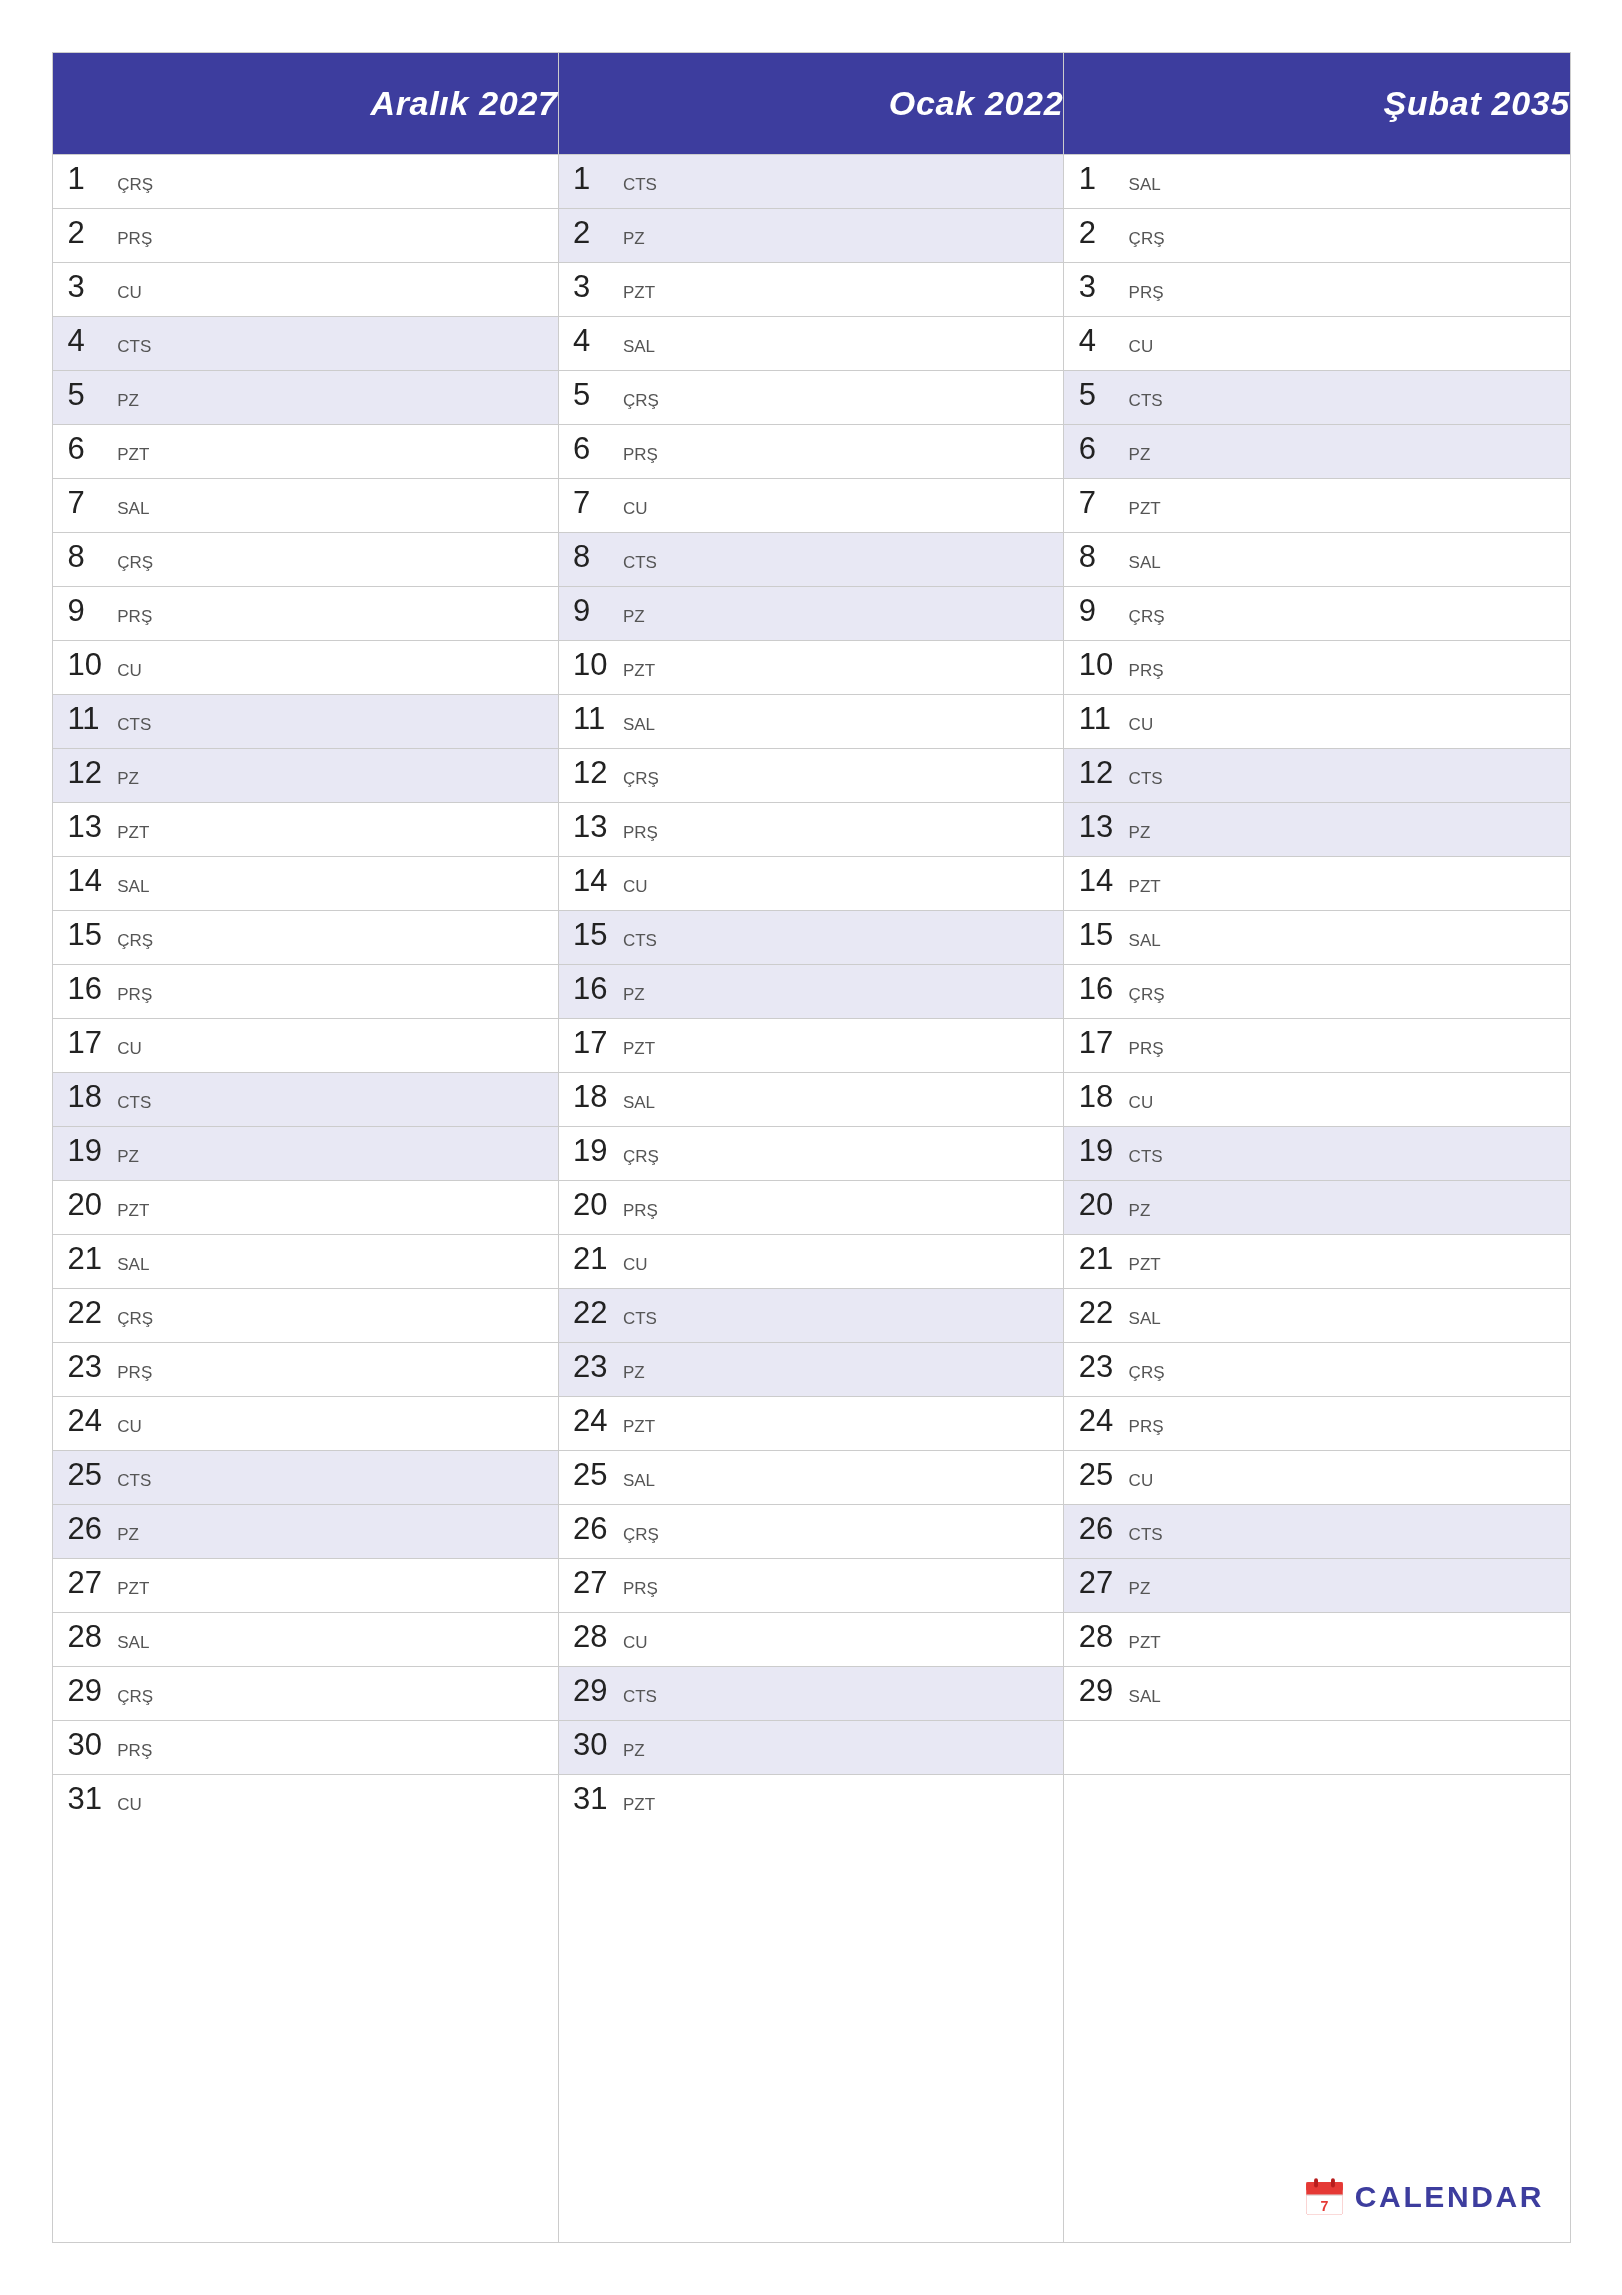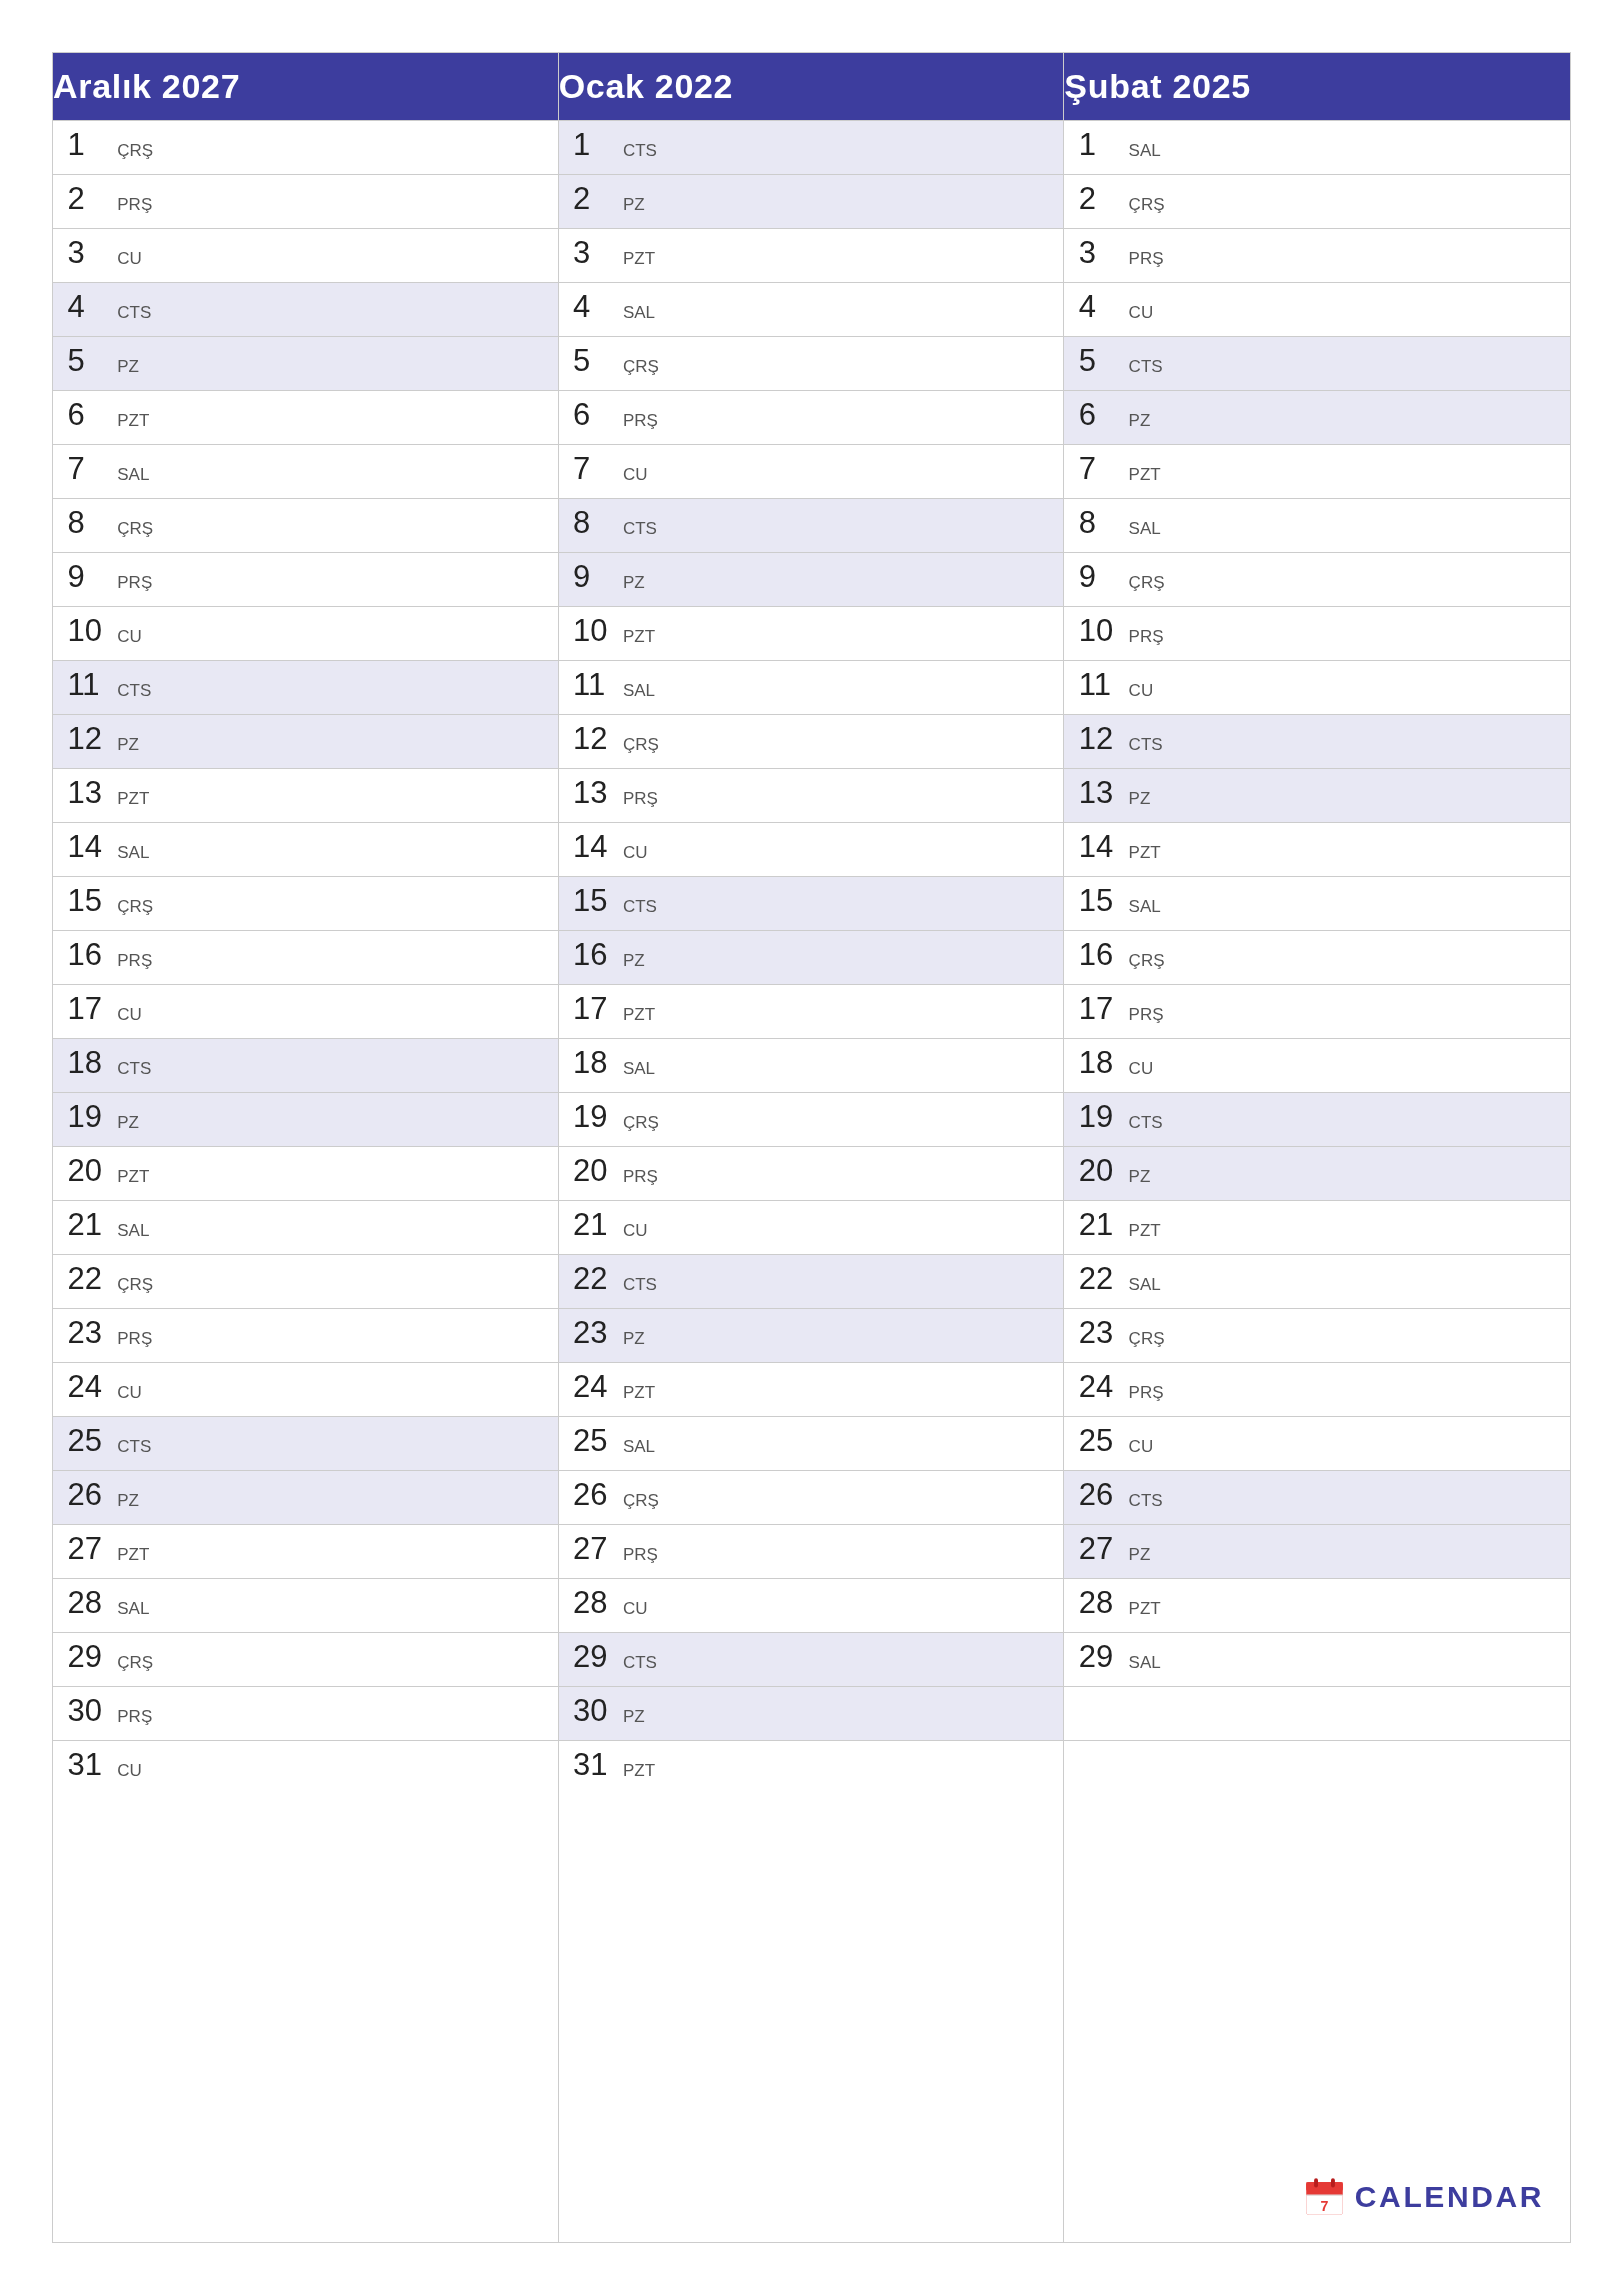--- a/index.html
+++ b/index.html
@@ -28,25 +28,26 @@
       display: flex;
       flex-direction: column;
       border-right: 1.3px solid #ccc;
     }
     .month-col:last-child {
       border-right: none;
     }
     .month-header {
       background: #3d3d9e;
       color: #fff;
-      text-align: left;
+      text-align: right;
       font-size: 34px;
       font-weight: bold;
-      padding: 14px 0;
+      padding: 31px 0;
       letter-spacing: 0.7px;
+      font-style: italic;
     }
     .day-row {
       display: flex;
       flex-direction: row;
       align-items: flex-start;
       border-top: 1px solid #ccc;
       padding: 6.5px 14.4px 6.5px 14.4px;
       min-height: 54px;
     }
     .day-row.weekend {
@@ -598,21 +599,21 @@
         <div class="day-row">
           <div class="day-cell">
             <div class="day-num-line">
               <span class="day-number">31</span>
               <span class="day-name">PZT</span>
             </div>
           </div>
         </div>
       </div>
       <div class="month-col">
-        <div class="month-header">Şubat 2025</div>
+        <div class="month-header">Şubat 2035</div>
         <div class="day-row">
           <div class="day-cell">
             <div class="day-num-line">
               <span class="day-number">1</span>
               <span class="day-name">SAL</span>
             </div>
           </div>
         </div>
         <div class="day-row">
           <div class="day-cell">

